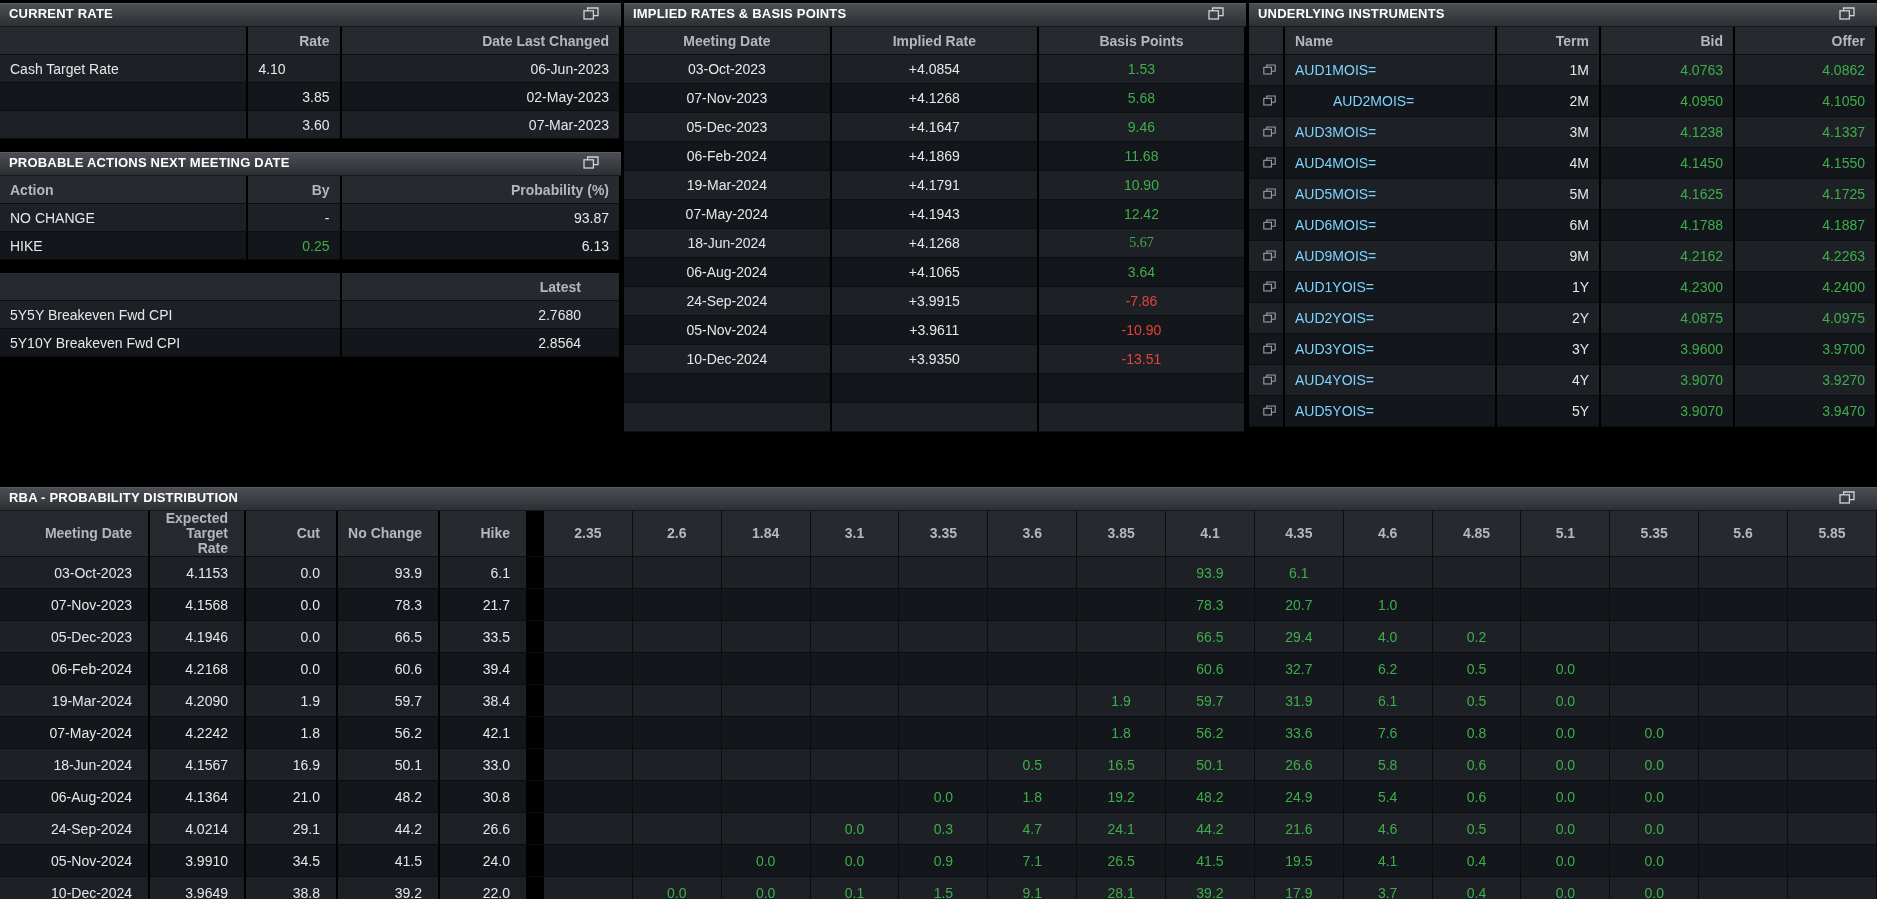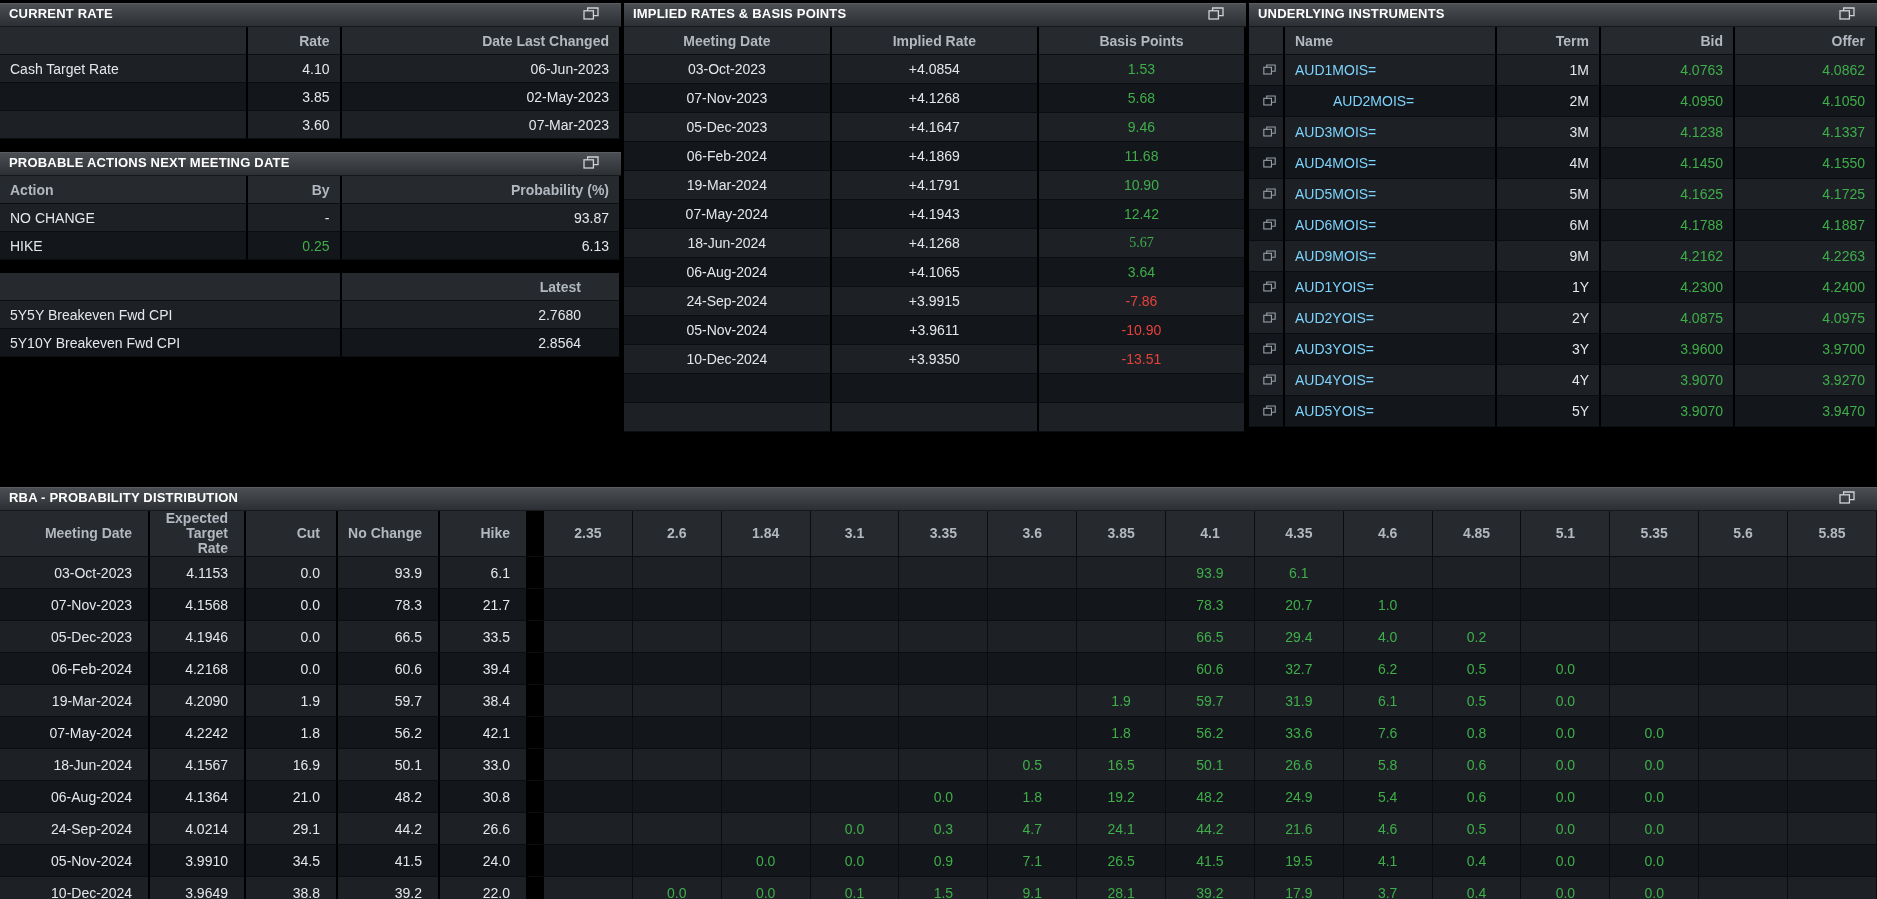--- a/index.html
+++ b/index.html
@@ -79,21 +79,21 @@
           <thead>
               <tr>
                 <th style="text-align: left;"></th>
                 <th style="text-align: right;">Rate</th>
                 <th style="text-align: right;">Date Last Changed</th>
               </tr>
             </thead>
             <tbody>
               <tr>
                 <td style="text-align: left;">Cash Target Rate</td>
-                <td style="text-align: right;">4.10</td>
+                <td style="">4.10</td>
                 <td style="text-align: right;">06-Jun-2023</td>
               </tr>
               <tr>
                 <td style="text-align: left;"></td>
                 <td style="text-align: right;">3.85</td>
                 <td style="text-align: right;">02-May-2023</td>
               </tr>
               <tr>
                 <td style="text-align: left;"></td>
                 <td style="text-align: right;">3.60</td>

